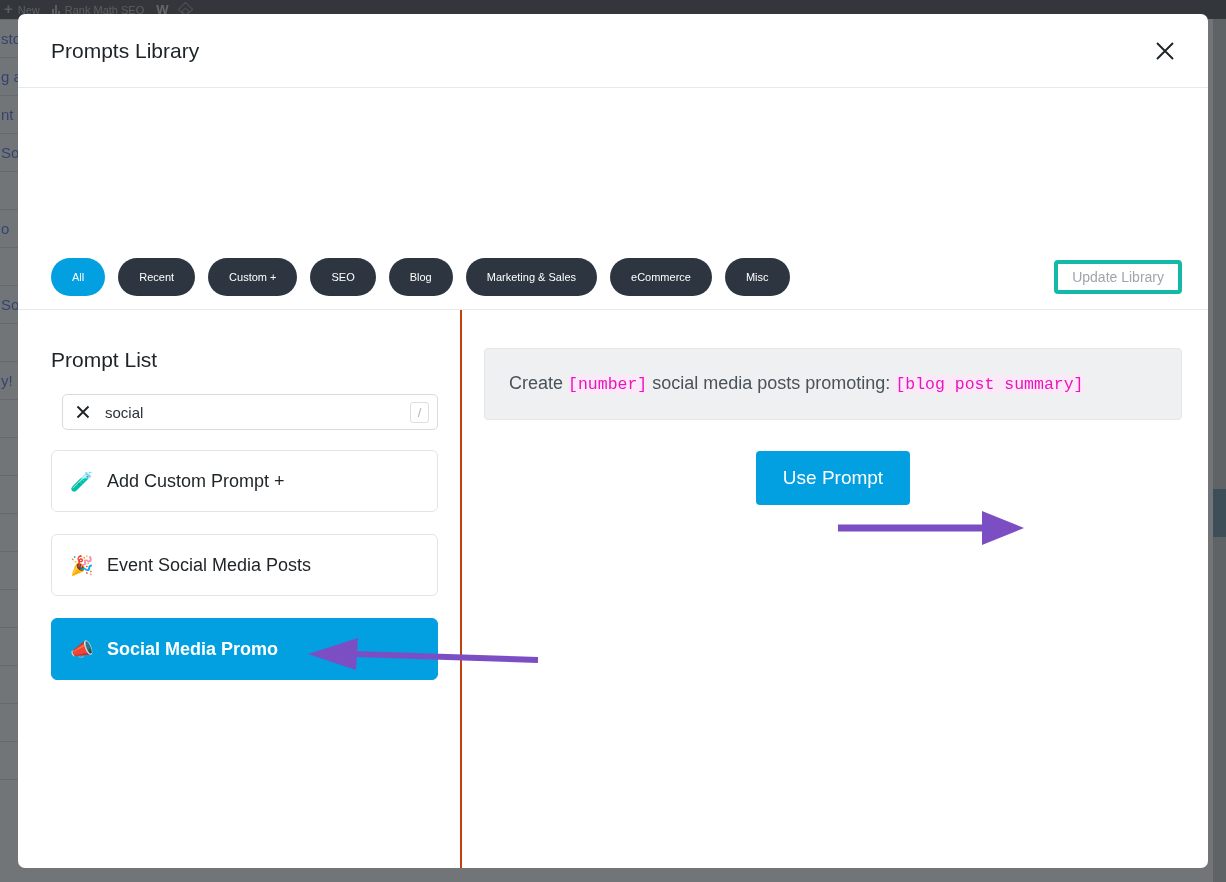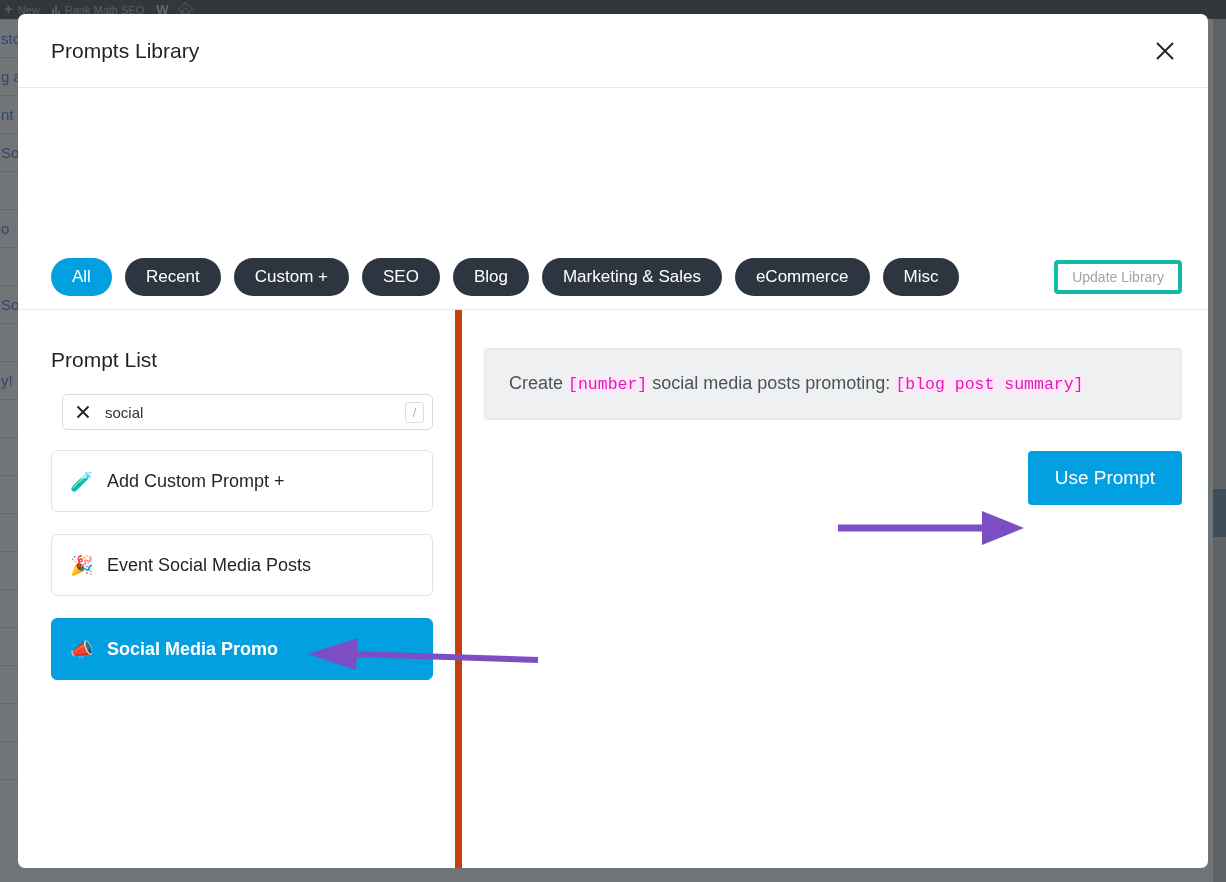--- a/index.html
+++ b/index.html
@@ -128,21 +128,21 @@
     flex: 1 1 auto;
     flex-wrap: nowrap;
   }
   .chip {
     background: #2d3540;
     color: #ffffff;
     border: none;
     border-radius: 999px;
     height: 38px;
     padding: 0 21px;
-    font-size: 17px;
+    font-size: 11px;
     font-family: inherit;
     cursor: pointer;
     white-space: nowrap;
     display: inline-flex;
     align-items: center;
   }
   .chip.active { background: #02a0e1; }
   .update-btn {
     margin-left: auto;
     background: #ffffff;
@@ -160,21 +160,21 @@
   
   .panes {
     flex: 1 1 auto;
     display: flex;
     border-top: 1px solid #e7e9ea;
     min-height: 0;
   }
   .pane-left {
     width: 444px;
     flex: 0 0 444px;
-    border-right: 7px solid #c2410c;
+    border-right: 2px solid #c2410c;
     padding: 38px 22px 0 33px;
   }
   .pane-right {
     flex: 1 1 auto;
     padding: 38px 26px 0 22px;
   }
   .pane-title {
     font-size: 21px;
     color: #1d2327;
     font-weight: normal;
@@ -263,21 +263,21 @@
     color: #4b5258;
     line-height: 1.5;
     margin-bottom: 31px;
   }
   .token {
     font-family: "Liberation Mono", monospace;
     color: #e815c0;
     background: #fce9f7;
     font-size: 16.5px;
   }
-  .use-row { display: flex; justify-content: flex-end; }
+  .use-row { display: flex; justify-content: center; }
   .use-btn {
     background: #02a0e1;
     color: #ffffff;
     border: none;
     border-radius: 4px;
     height: 54px;
     padding: 0 27px;
     font-size: 19px;
     font-family: inherit;
     cursor: pointer;

